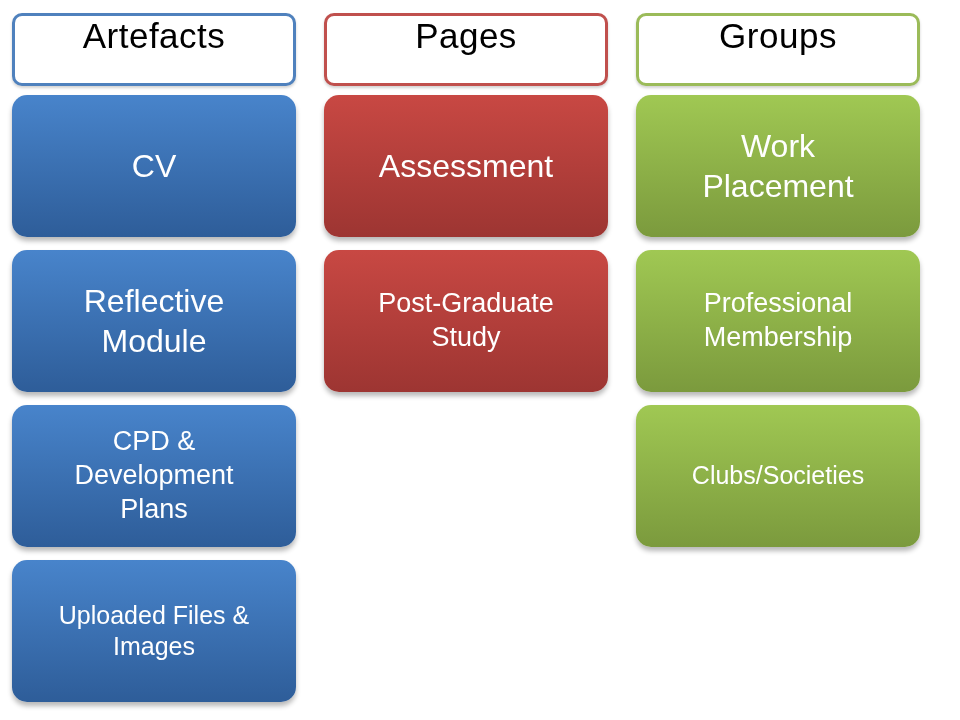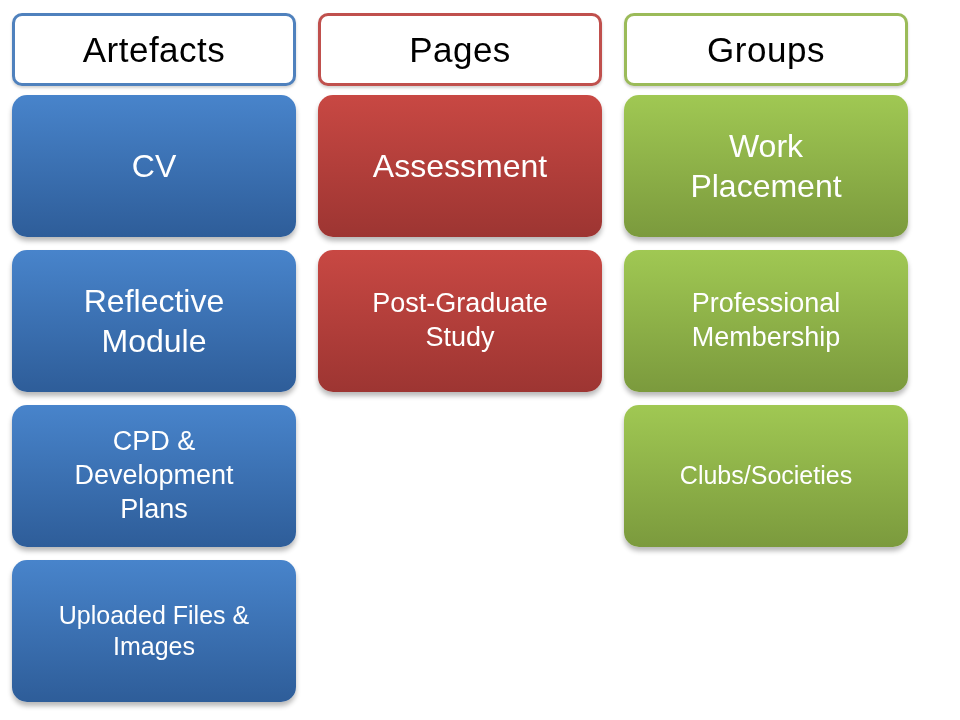--- a/index.html
+++ b/index.html
@@ -15,30 +15,30 @@
     display: flex;
     padding: 13px 0 0 12px;
     background: var(--page-bg, #ffffff);
   }
   .column {
     width: 284px;
     display: flex;
     flex-direction: column;
     flex: none;
   }
-  .column + .column { margin-left: 22px; }
+  .column + .column { margin-left: 28px; }
   .header {
     box-sizing: border-box;
     height: 73px;
     background: var(--header-bg, #ffffff);
     border: 3px solid var(--accent);
     border-radius: 10px;
     margin-bottom: 9px;
     display: flex;
-    align-items: center;
+    align-items: flex-start;
     justify-content: center;
     box-shadow: 0 2px 3px rgba(0,0,0,0.18);
     flex: none;
   }
   .header-label {
     font-size: 35px;
     color: var(--header-text, #000000);
     letter-spacing: 0.5px;
   }
   .box {

